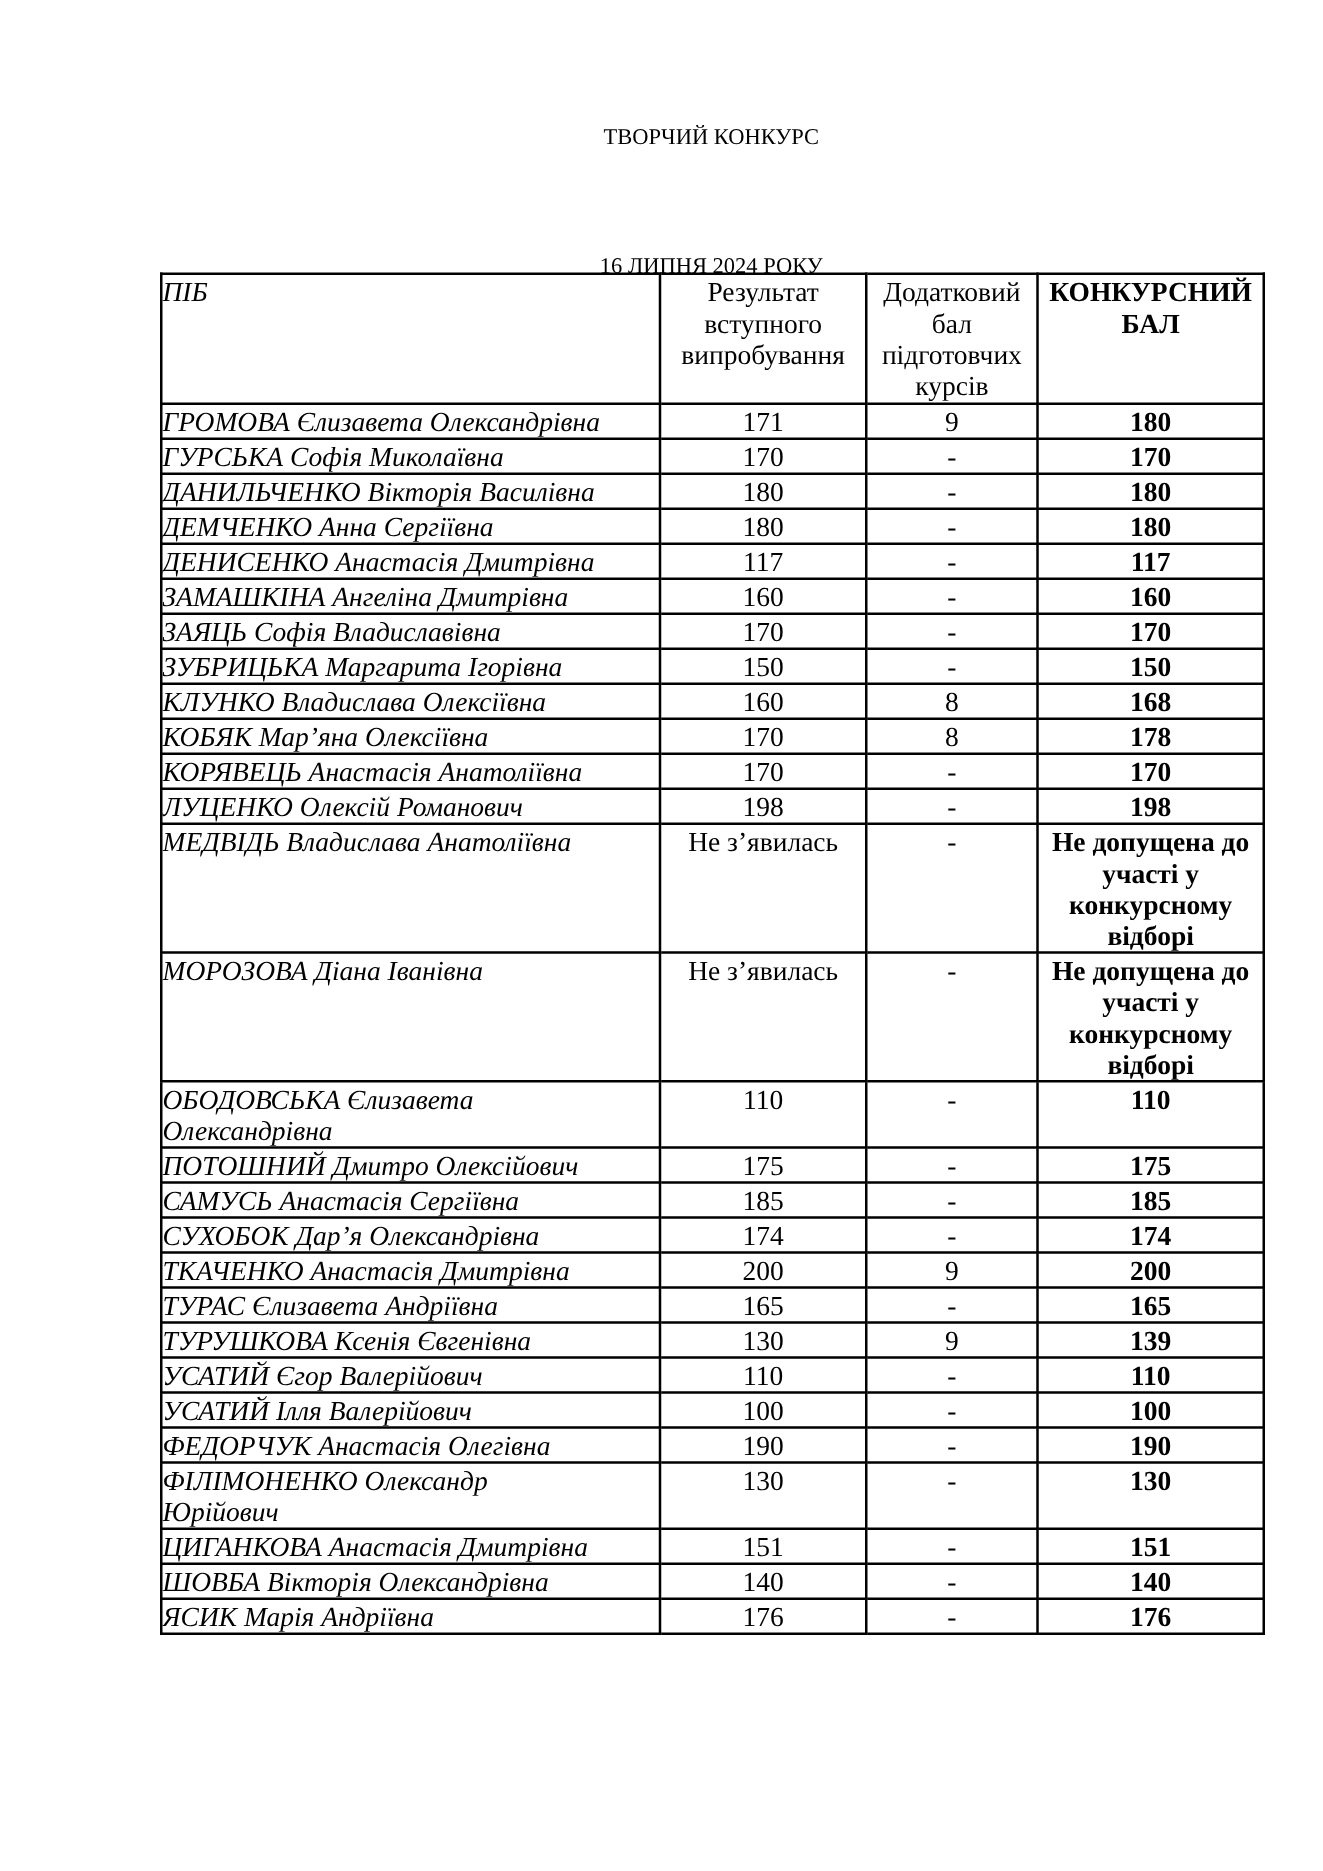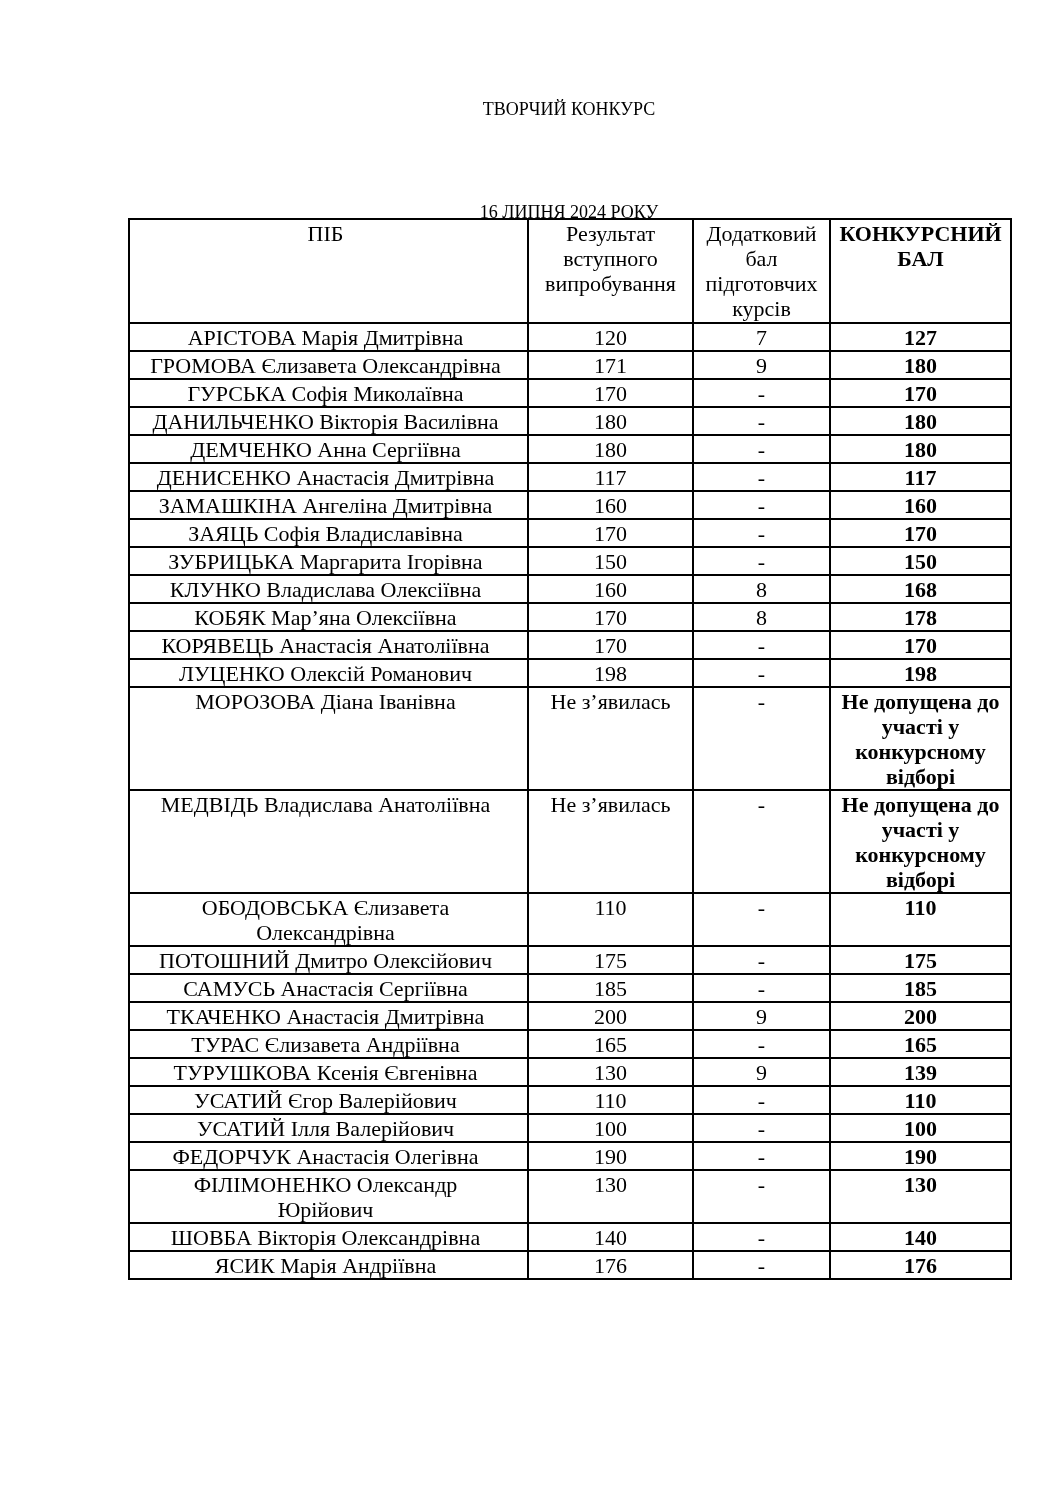--- a/index.html
+++ b/index.html
@@ -38,23 +38,24 @@
     line-height: 25px;
     vertical-align: top;
     padding: 1px 4px 0 4px;
     white-space: pre-line;
     overflow: hidden;
     font-weight: normal;
     text-align: center;
   }
   table.results th.name-col,
   table.results td.name-cell {
-    text-align: center;
+    text-align: left;
     padding-left: 0;
     padding-right: 6px;
+    font-style: italic;
   }
   table.results th.total-col,
   table.results td.total-cell {
     font-weight: bold;
     text-align: center;
   }
   tr.hdr { height: 104px; }
   tr.h1  { height: 28px; }
   tr.h2  { height: 36px; }
   tr.h4  { height: 100px; }
@@ -81,26 +82,20 @@
       <th>Додатковий
 бал
 підготовчих
 курсів</th>
       <th class="total-col">КОНКУРСНИЙ
 БАЛ</th>
     </tr>
   </thead>
   <tbody>
       <tr class="h1">
-        <td class="name-cell">АРІСТОВА Марія Дмитрівна</td>
-        <td class="num-cell">120</td>
-        <td class="num-cell">7</td>
-        <td class="total-cell">127</td>
-      </tr>
-      <tr class="h1">
         <td class="name-cell">ГРОМОВА Єлизавета Олександрівна</td>
         <td class="num-cell">171</td>
         <td class="num-cell">9</td>
         <td class="total-cell">180</td>
       </tr>
       <tr class="h1">
         <td class="name-cell">ГУРСЬКА Софія Миколаївна</td>
         <td class="num-cell">170</td>
         <td class="num-cell">-</td>
         <td class="total-cell">170</td>
@@ -159,30 +154,30 @@
         <td class="num-cell">-</td>
         <td class="total-cell">170</td>
       </tr>
       <tr class="h1">
         <td class="name-cell">ЛУЦЕНКО Олексій Романович</td>
         <td class="num-cell">198</td>
         <td class="num-cell">-</td>
         <td class="total-cell">198</td>
       </tr>
       <tr class="h4">
-        <td class="name-cell">МОРОЗОВА Діана Іванівна</td>
+        <td class="name-cell">МЕДВІДЬ Владислава Анатоліївна</td>
         <td class="num-cell">Не з’явилась</td>
         <td class="num-cell">-</td>
         <td class="total-cell">Не допущена до
 участі у
 конкурсному
 відборі</td>
       </tr>
       <tr class="h4">
-        <td class="name-cell">МЕДВІДЬ Владислава Анатоліївна</td>
+        <td class="name-cell">МОРОЗОВА Діана Іванівна</td>
         <td class="num-cell">Не з’явилась</td>
         <td class="num-cell">-</td>
         <td class="total-cell">Не допущена до
 участі у
 конкурсному
 відборі</td>
       </tr>
       <tr class="h2">
         <td class="name-cell">ОБОДОВСЬКА Єлизавета
 Олександрівна</td>
@@ -196,20 +191,26 @@
         <td class="num-cell">-</td>
         <td class="total-cell">175</td>
       </tr>
       <tr class="h1">
         <td class="name-cell">САМУСЬ Анастасія Сергіївна</td>
         <td class="num-cell">185</td>
         <td class="num-cell">-</td>
         <td class="total-cell">185</td>
       </tr>
       <tr class="h1">
+        <td class="name-cell">СУХОБОК Дар’я Олександрівна</td>
+        <td class="num-cell">174</td>
+        <td class="num-cell">-</td>
+        <td class="total-cell">174</td>
+      </tr>
+      <tr class="h1">
         <td class="name-cell">ТКАЧЕНКО Анастасія Дмитрівна</td>
         <td class="num-cell">200</td>
         <td class="num-cell">9</td>
         <td class="total-cell">200</td>
       </tr>
       <tr class="h1">
         <td class="name-cell">ТУРАС Єлизавета Андріївна</td>
         <td class="num-cell">165</td>
         <td class="num-cell">-</td>
         <td class="total-cell">165</td>
@@ -239,20 +240,26 @@
         <td class="total-cell">190</td>
       </tr>
       <tr class="h2">
         <td class="name-cell">ФІЛІМОНЕНКО Олександр
 Юрійович</td>
         <td class="num-cell">130</td>
         <td class="num-cell">-</td>
         <td class="total-cell">130</td>
       </tr>
       <tr class="h1">
+        <td class="name-cell">ЦИГАНКОВА Анастасія Дмитрівна</td>
+        <td class="num-cell">151</td>
+        <td class="num-cell">-</td>
+        <td class="total-cell">151</td>
+      </tr>
+      <tr class="h1">
         <td class="name-cell">ШОВБА Вікторія Олександрівна</td>
         <td class="num-cell">140</td>
         <td class="num-cell">-</td>
         <td class="total-cell">140</td>
       </tr>
       <tr class="h1">
         <td class="name-cell">ЯСИК Марія Андріївна</td>
         <td class="num-cell">176</td>
         <td class="num-cell">-</td>
         <td class="total-cell">176</td>

